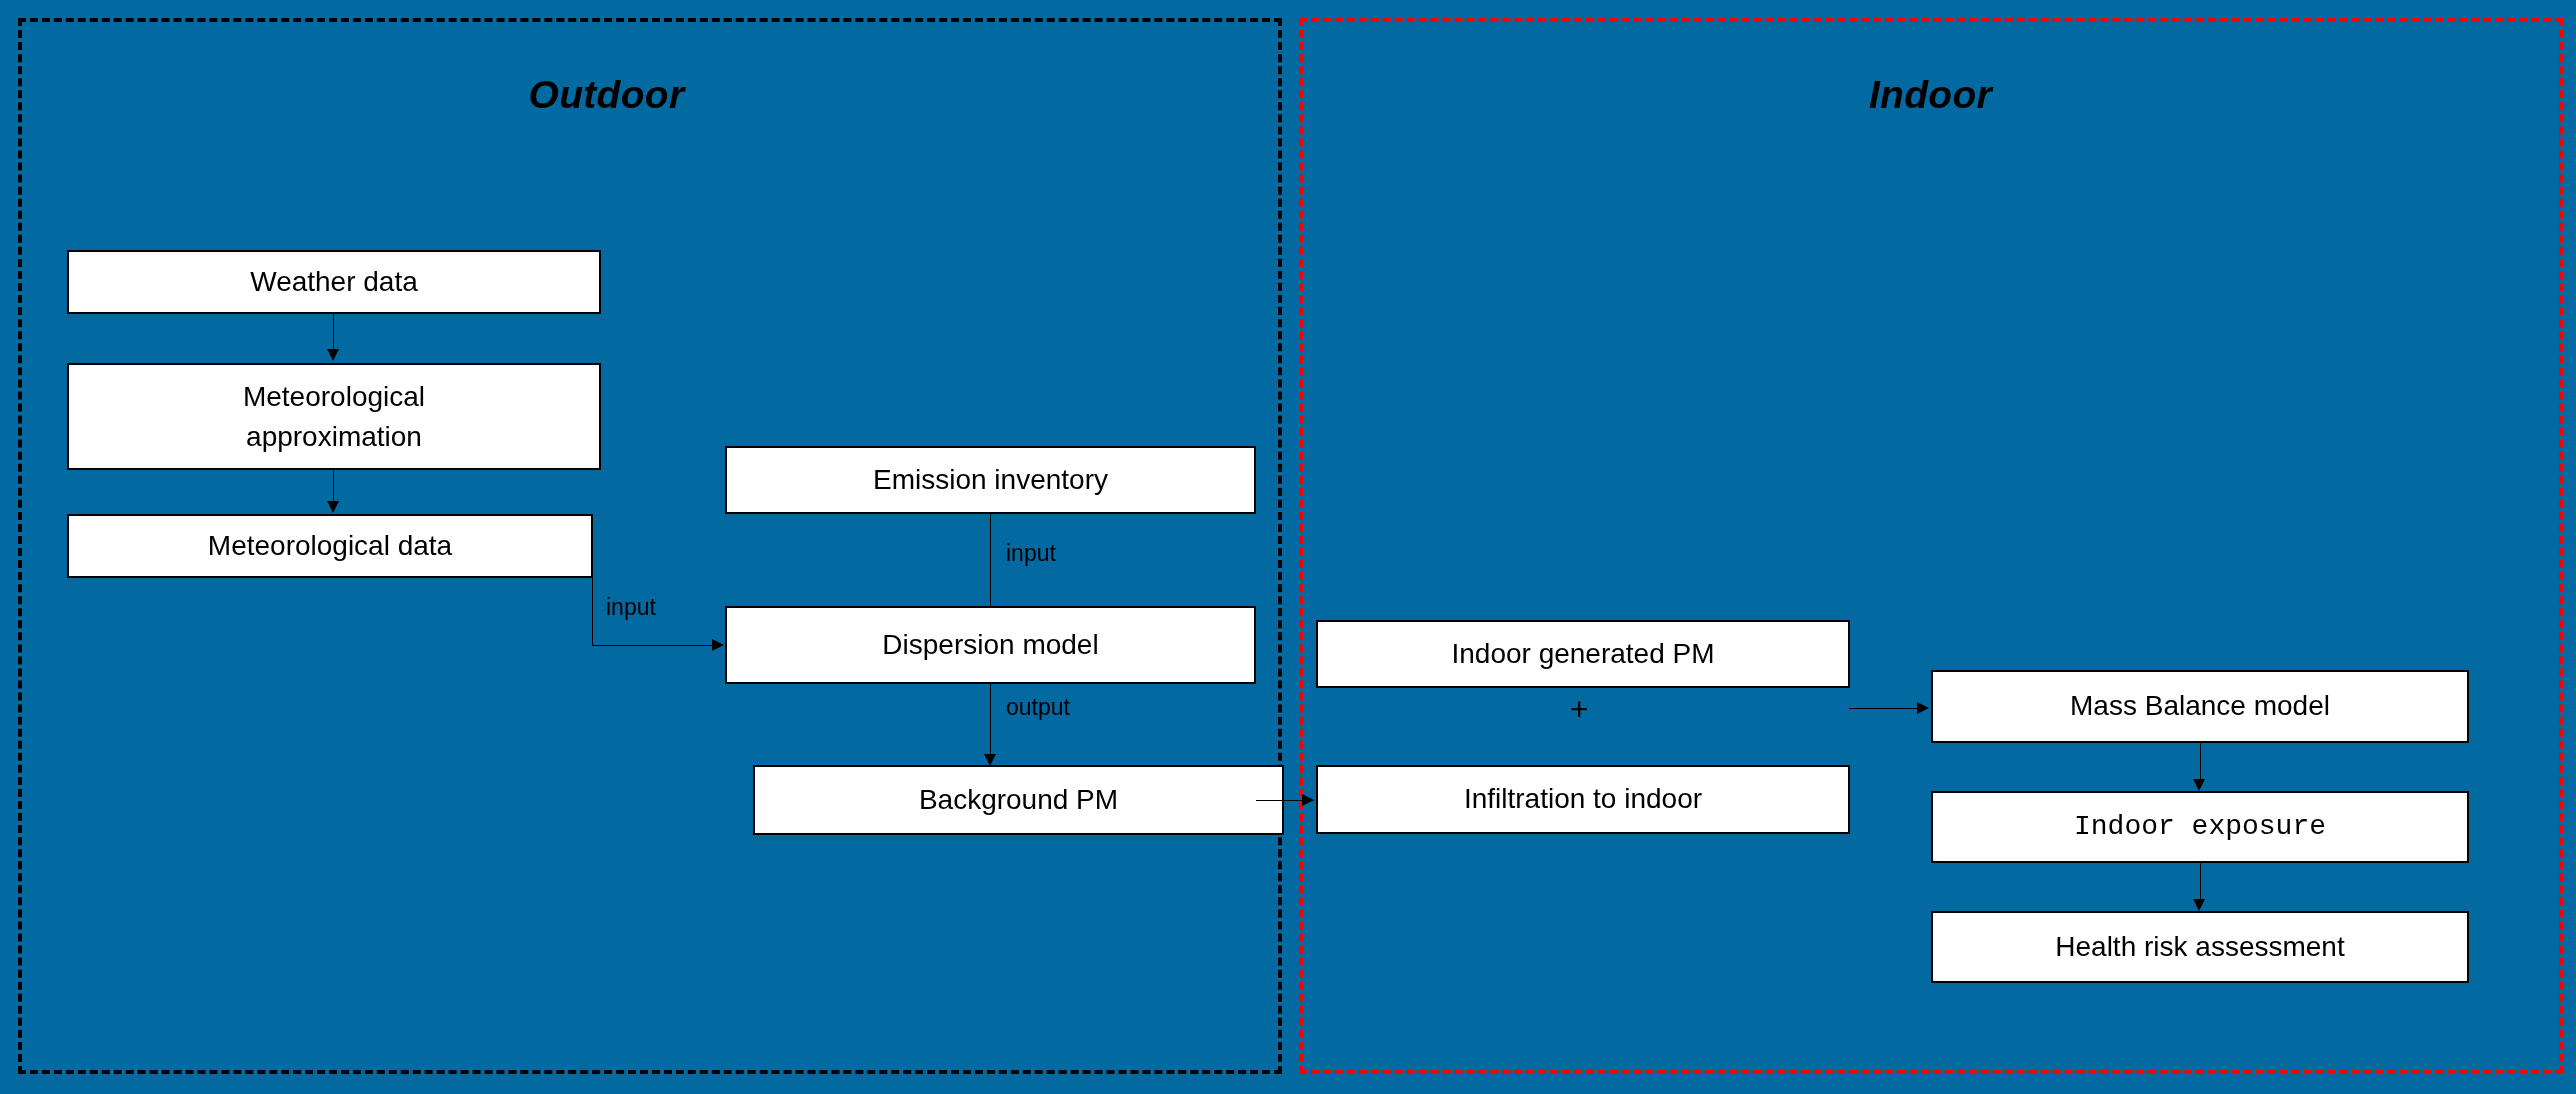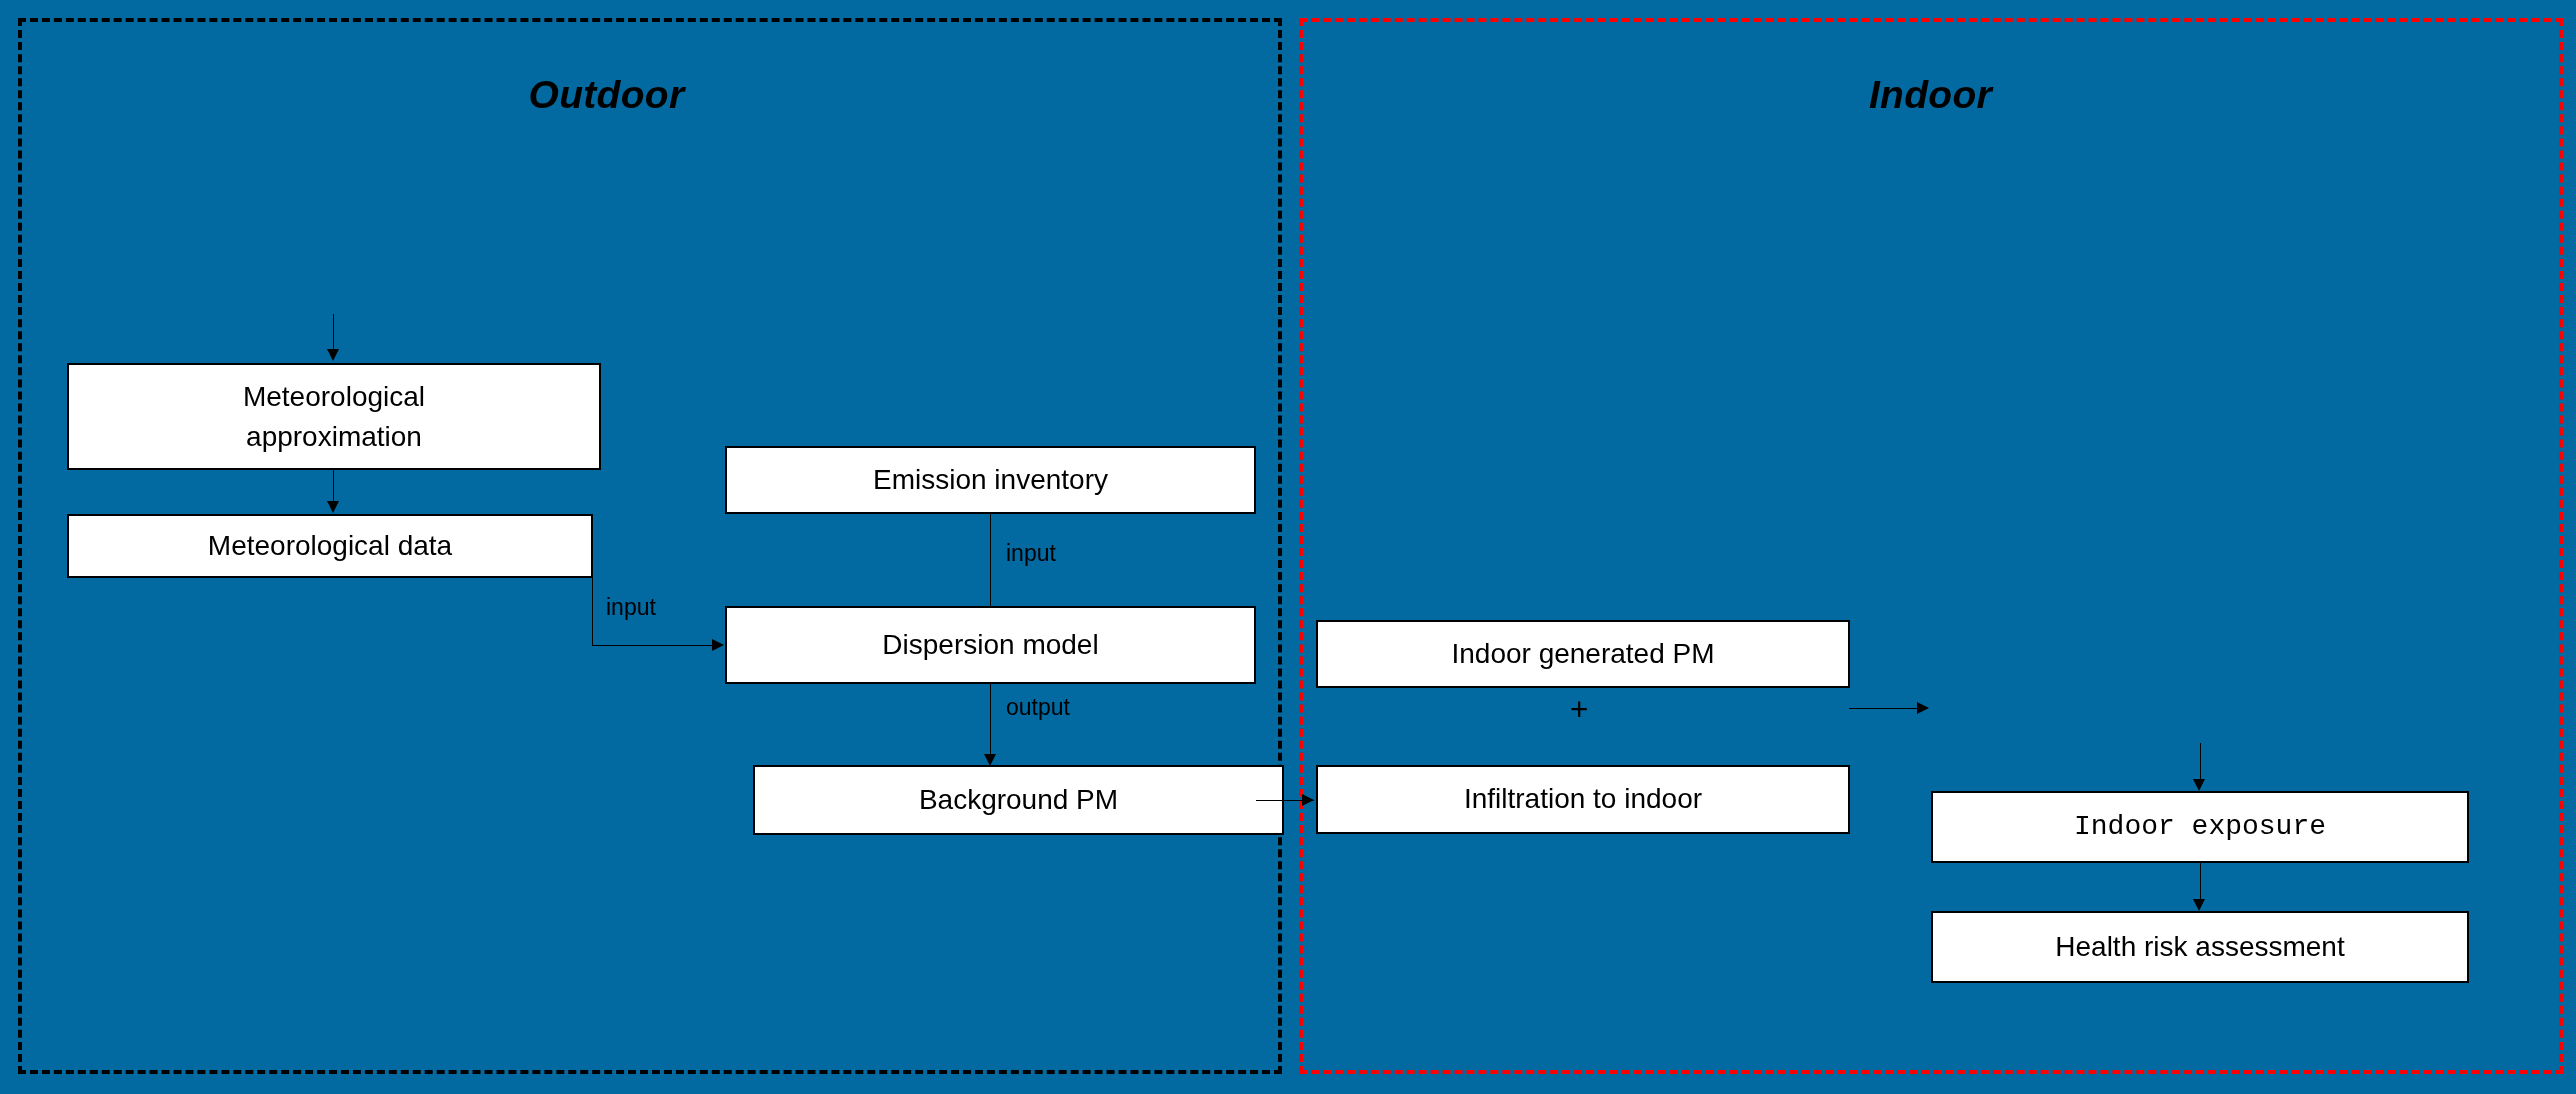--- a/index.html
+++ b/index.html
@@ -102,20 +102,21 @@
 <div id="canvas">
 
   <div class="region region-outdoor" style="left:18px; top:17.6px; width:1264px; height:1056px;"></div>
 
   <div class="region-title" style="left:443px; top:73px; width:327px;">Outdoor</div>
 
   <div class="region region-indoor" style="left:1299px; top:17.6px; width:1264px; height:1056px;"></div>
 
   <div class="region-title" style="left:1767px; top:73px; width:327px;">Indoor</div>
 
+  <div class="node" style="left:67px; top:250px; width:534px; height:64px;">Weather data</div>
 
   <div class="vline" style="left:333px; top:314px; height:36px;"></div>
   <div class="arrow-down" style="left:327px; top:349px;"></div>
 
   <div class="node two-line" style="left:67px; top:363px; width:534px; height:107px; flex-direction:column;">
     <span>Meteorological</span>
     <span>approximation</span>
   </div>
 
   <div class="vline" style="left:333px; top:469px; height:33px;"></div>
@@ -147,20 +148,21 @@
 
   <div class="node" style="left:1316px; top:612px; width:534px; height:68px;margin-top:8px;">Indoor generated PM</div>
 
   <div class="plus-sign" style="left:1570px; top:694px;">+</div>
 
   <div class="node" style="left:1316px; top:765px; width:534px; height:69px;">Infiltration to indoor</div>
 
   <div class="hline" style="left:1849px; top:708px; width:73px;"></div>
   <div class="arrow-right" style="left:1917px; top:702px;"></div>
 
+  <div class="node" style="left:1931px; top:670px; width:538px; height:73px;">Mass Balance model</div>
 
   <div class="vline" style="left:2200px; top:743px; height:38px;"></div>
   <div class="arrow-down" style="left:2193px; top:779px;"></div>
 
   <div class="node" style="left:1931px; top:791px; width:538px; height:72px;font-family:Liberation Mono, monospace;">Indoor exposure</div>
 
   <div class="vline" style="left:2200px; top:863px; height:38px;"></div>
   <div class="arrow-down" style="left:2193px; top:899px;"></div>
 
   <div class="node" style="left:1931px; top:911px; width:538px; height:72px;">Health risk assessment</div>

